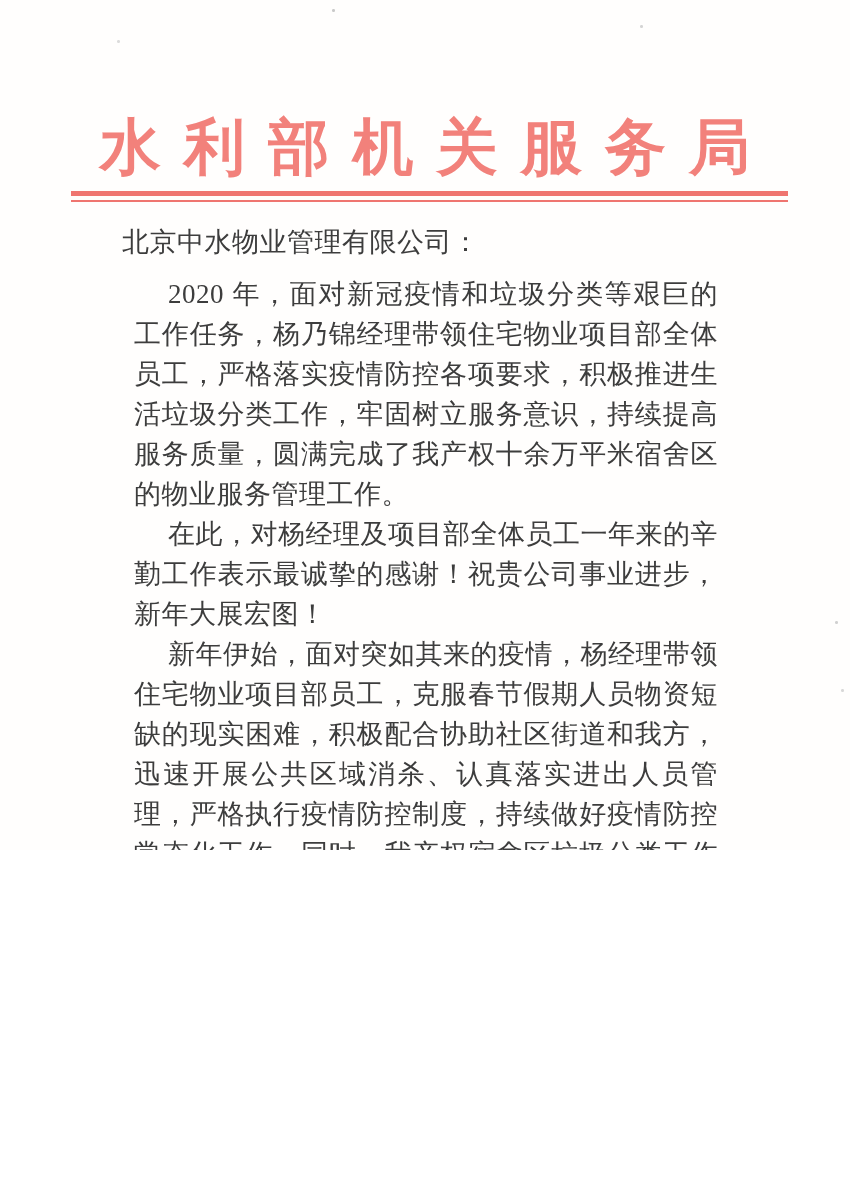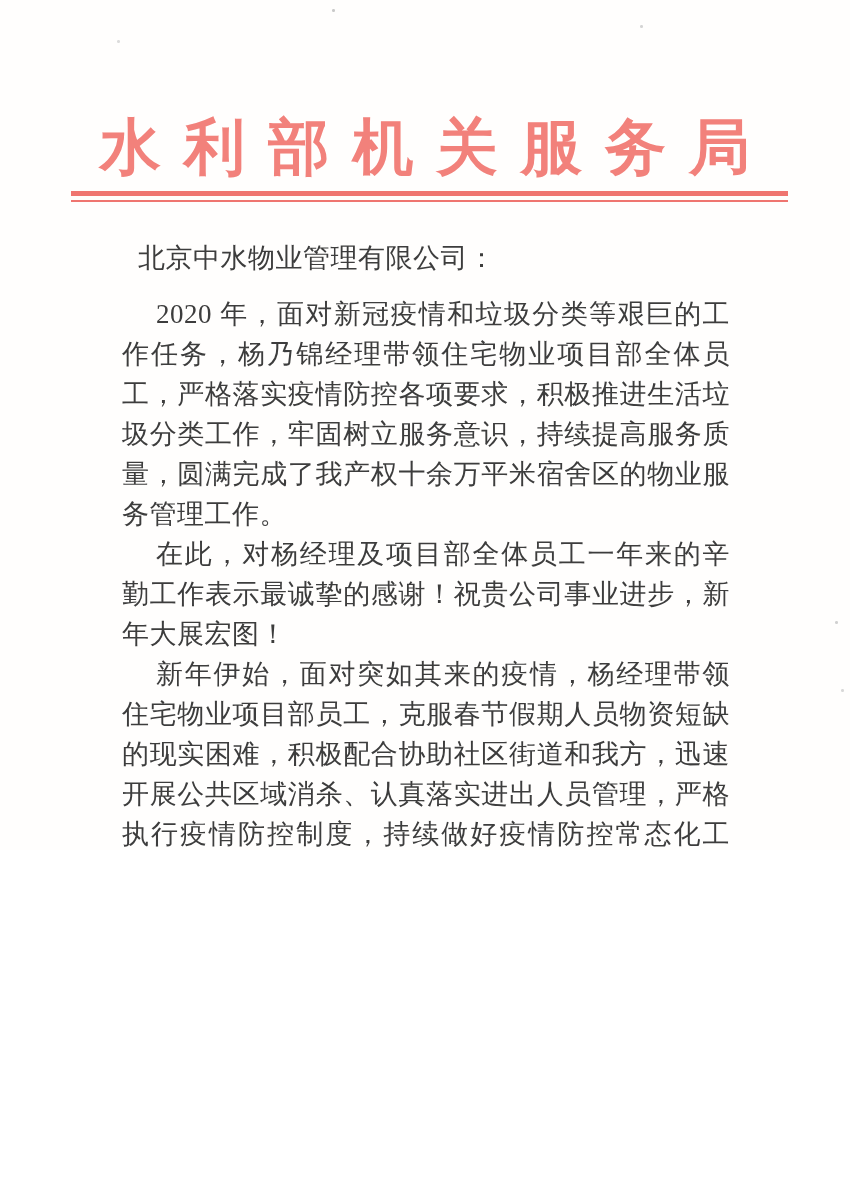--- a/index.html
+++ b/index.html
@@ -36,22 +36,22 @@
   .rule-top-thin{left:71px;width:717px;top:200px;height:2px;}
   .rule-bottom-thin{left:58px;width:734px;top:1108px;height:2px;}
   .rule-bottom-thick{left:58px;width:734px;top:1113px;height:5px;}
   .letter{
     position:absolute;left:122px;top:222px;width:608px;
     color:var(--body-text,#3d3d3d);
     font-size:27px;line-height:40px;letter-spacing:0.5px;
     text-align:justify;text-justify:inter-character;
     word-break:break-all;
   }
-  .salutation{margin:16px;}
-  .paragraphs{margin:0;}
+  .salutation{margin:0;}
+  .paragraphs{margin:12px;}
   .para{margin:0;text-indent:34px;}
   .sigblock{margin-top:46px;text-align:right;}
   .sig{margin:0;}
   .seal{
     position:absolute;left:518px;top:944px;width:212px;height:212px;
     mix-blend-mode:multiply;opacity:0.84;
   }
   .seal .ring{fill:none;stroke:var(--seal-red,#db4b41);stroke-width:5.5px;}
   .seal .star{fill:var(--seal-red,#db4b41);}
   .seal text{

